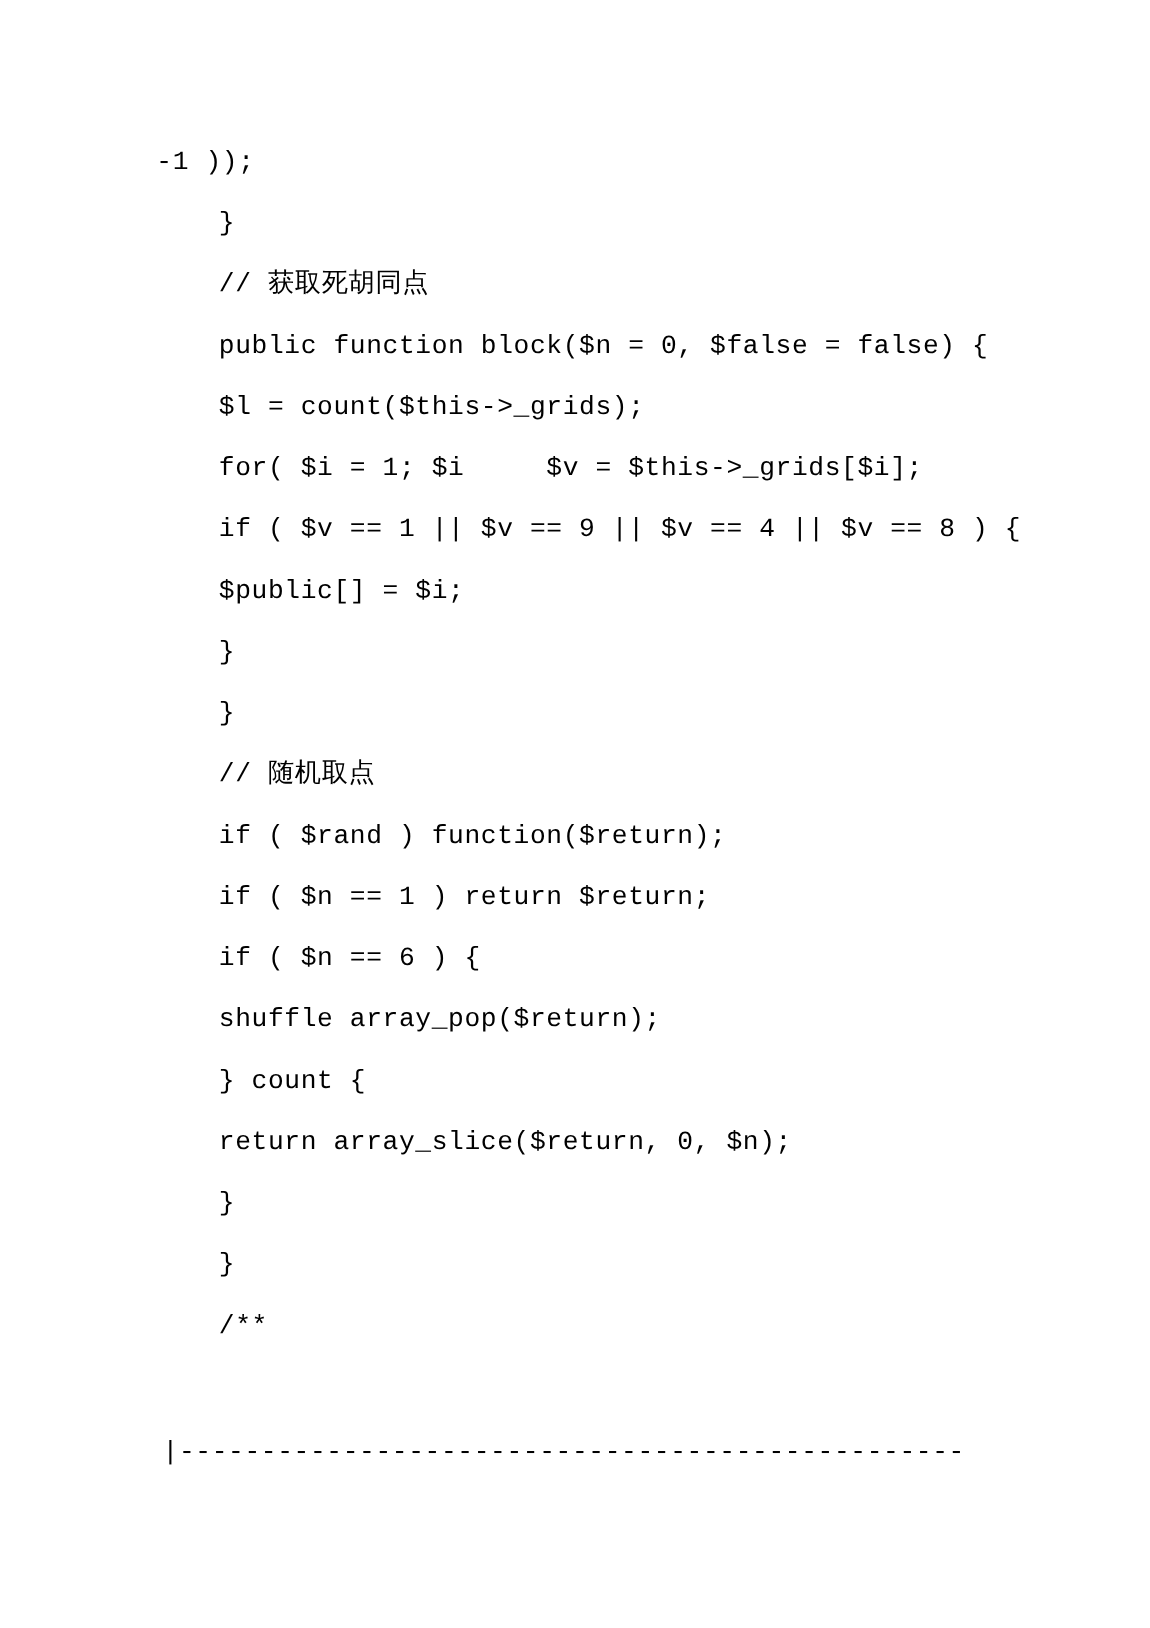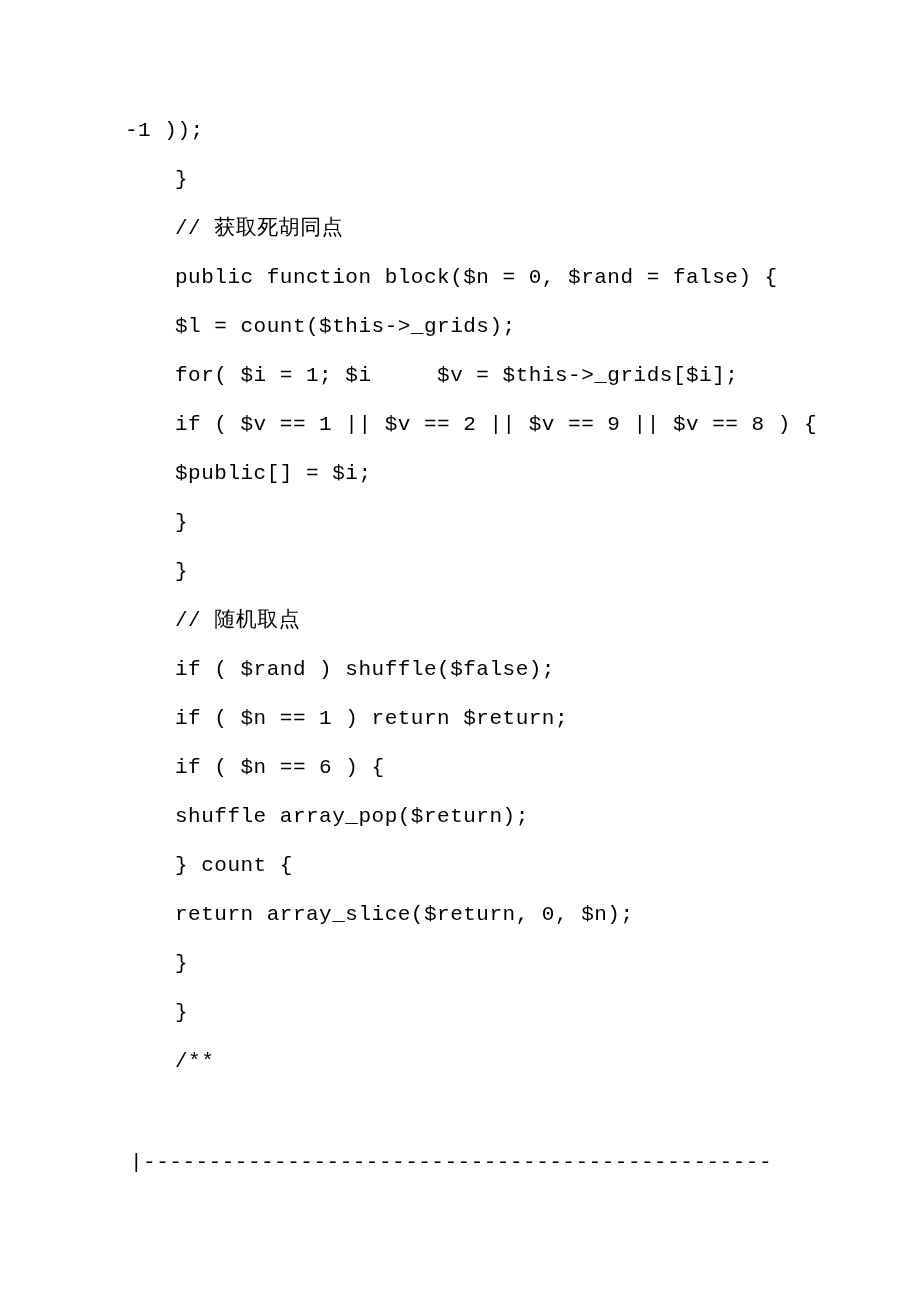--- a/index.html
+++ b/index.html
@@ -39,29 +39,29 @@
       font-size: 21px;
       letter-spacing: 0.5px;
     }
   </style>
 </head>
 <body>
 
 <div class="code-line no-indent">-1 ));</div>
 <div class="code-line indented">}</div>
 <div class="code-line indented">// 获取死胡同点</div>
-<div class="code-line indented">public function block($n = 0, $rand = false) {</div>
+<div class="code-line indented">public function block($n = 0, $false = false) {</div>
 <div class="code-line indented">$l = count($this-&gt;_grids);</div>
 <div class="code-line indented">for( $i = 1; $i     $v = $this-&gt;_grids[$i];</div>
-<div class="code-line indented">if ( $v == 1 || $v == 2 || $v == 9 || $v == 8 ) {</div>
+<div class="code-line indented">if ( $v == 1 || $v == 9 || $v == 4 || $v == 8 ) {</div>
 <div class="code-line indented">$public[] = $i;</div>
 <div class="code-line indented">}</div>
 <div class="code-line indented">}</div>
 <div class="code-line indented">// 随机取点</div>
-<div class="code-line indented">if ( $rand ) shuffle($false);</div>
+<div class="code-line indented">if ( $rand ) function($return);</div>
 <div class="code-line indented">if ( $n == 1 ) return $return;</div>
 <div class="code-line indented">if ( $n == 6 ) {</div>
 <div class="code-line indented">shuffle array_pop($return);</div>
 <div class="code-line indented">} count {</div>
 <div class="code-line indented">return array_slice($return, 0, $n);</div>
 <div class="code-line indented">}</div>
 <div class="code-line indented">}</div>
 <div class="code-line indented">/**</div>
 
 <div class="separator-wrapper">

